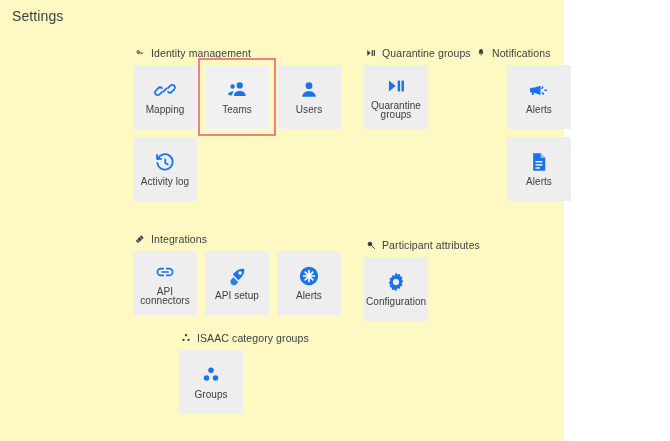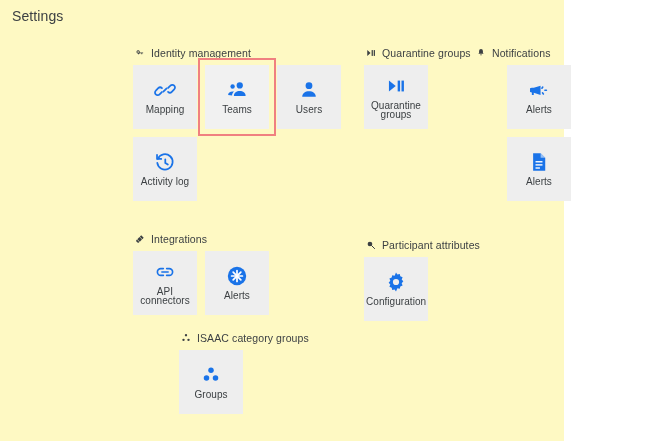--- a/index.html
+++ b/index.html
@@ -287,20 +287,30 @@
           <span class="card-icon">
             <svg viewBox="0 0 24 24" width="22" height="22" fill="none" stroke="currentColor" stroke-width="1.8" stroke-linecap="round">
               <path d="M10.2 8.3H7.4a3.7 3.7 0 0 0 0 7.4h2.8"></path>
               <path d="M13.8 8.3h2.8a3.7 3.7 0 0 1 0 7.4h-2.8"></path>
               <path d="M8.6 12h6.8"></path>
             </svg>
           </span>
           <span class="card-label">API connectors</span>
         </div>
 
+        <div class="card">
+          <span class="card-icon">
+            <svg viewBox="0 0 24 24" width="22" height="22" fill="currentColor">
+              <path d="M19.8 4.2c-3.6-.6-7 .7-9.3 3l-3.1 3.1 6.3 6.3 3.1-3.1c2.3-2.3 3.6-5.7 3-9.3z"></path>
+              <circle cx="15.4" cy="8.6" r="1.9" fill="#ffffff"></circle>
+              <path d="M8.1 13.4l-2.6 2.6c-.7.7-.9 1.7-.6 2.6l.9 2.5 2.5.9c.9.3 1.9.1 2.6-.6l2.6-2.6z" opacity="0.92"></path>
+            </svg>
+          </span>
+          <span class="card-label">API setup</span>
+        </div>
 
         <div class="card">
           <span class="card-icon">
             <svg viewBox="0 0 24 24" width="22" height="22">
               <circle cx="12" cy="12" r="10" fill="currentColor"></circle>
               <g stroke="#ffffff" stroke-width="1.9" stroke-linecap="round">
                 <path d="M12 6.1v11.8"></path>
                 <path d="M6.1 12h11.8"></path>
                 <path d="M7.8 7.8l8.4 8.4"></path>
                 <path d="M16.2 7.8l-8.4 8.4"></path>

